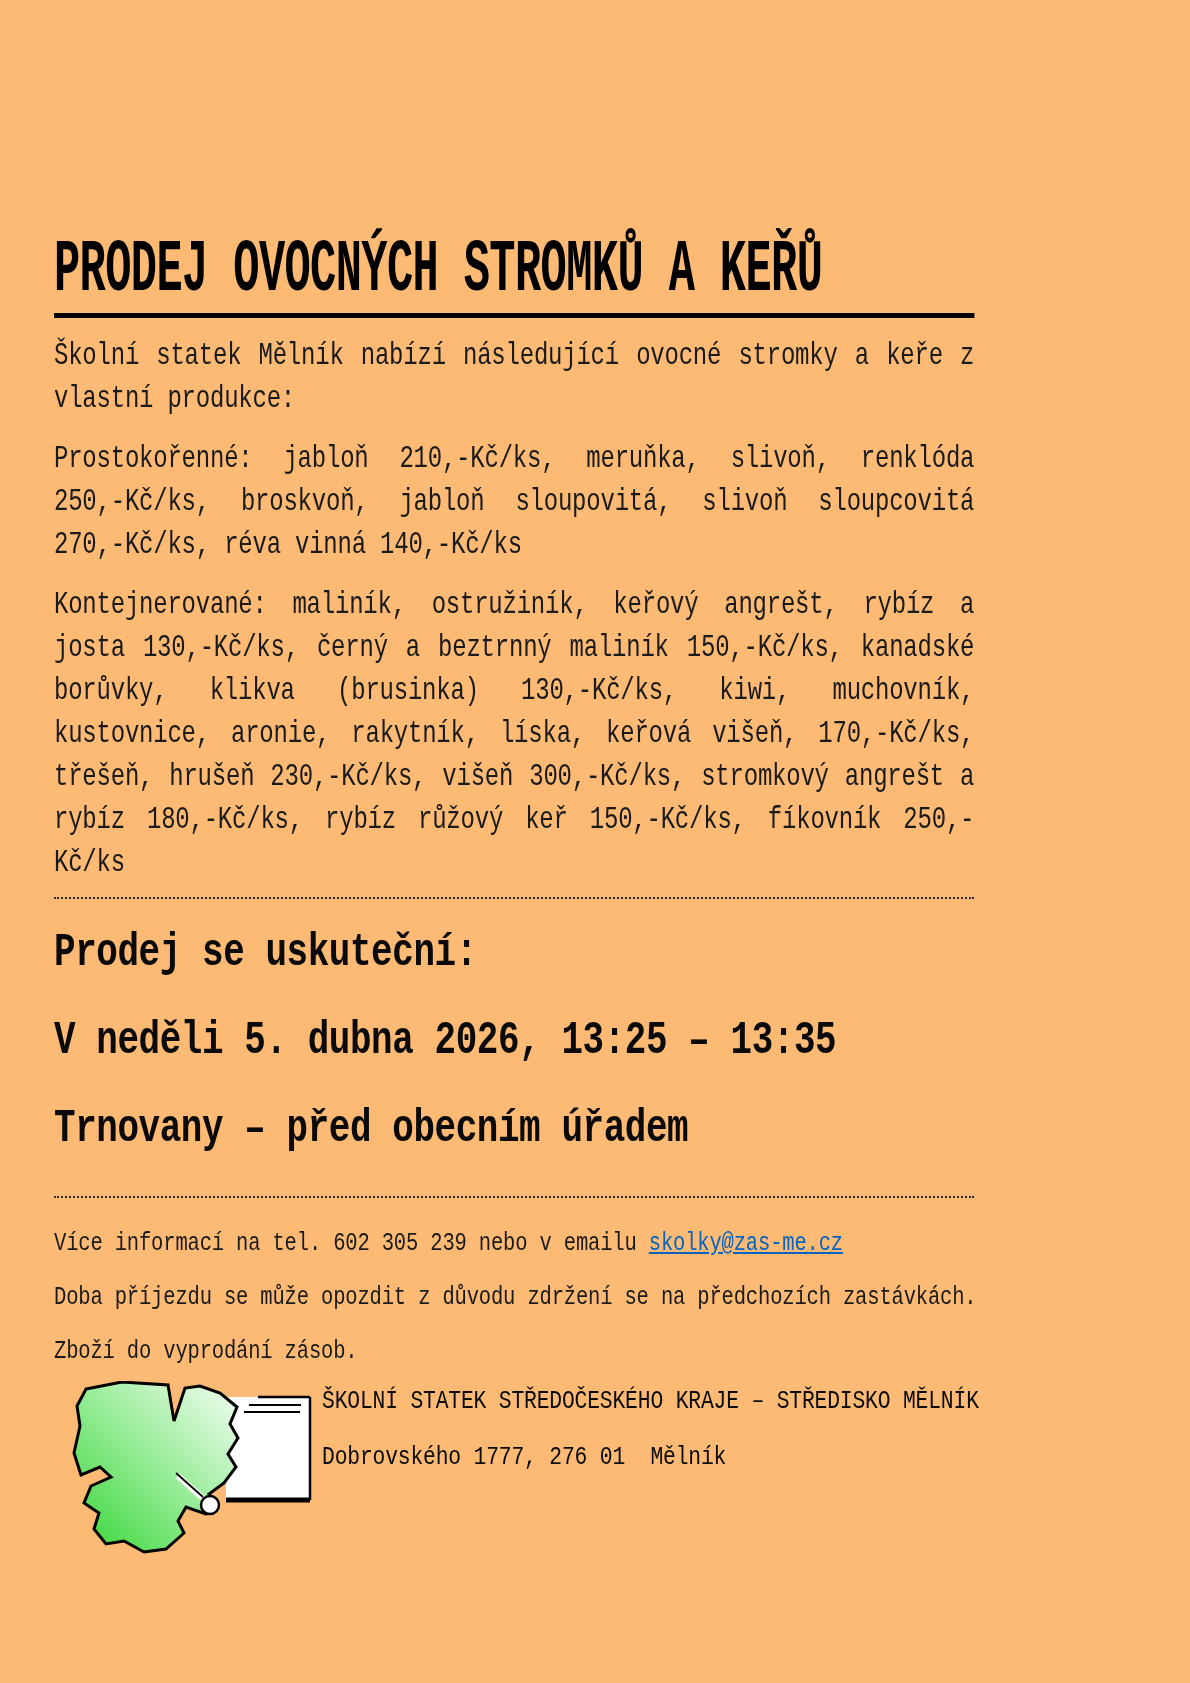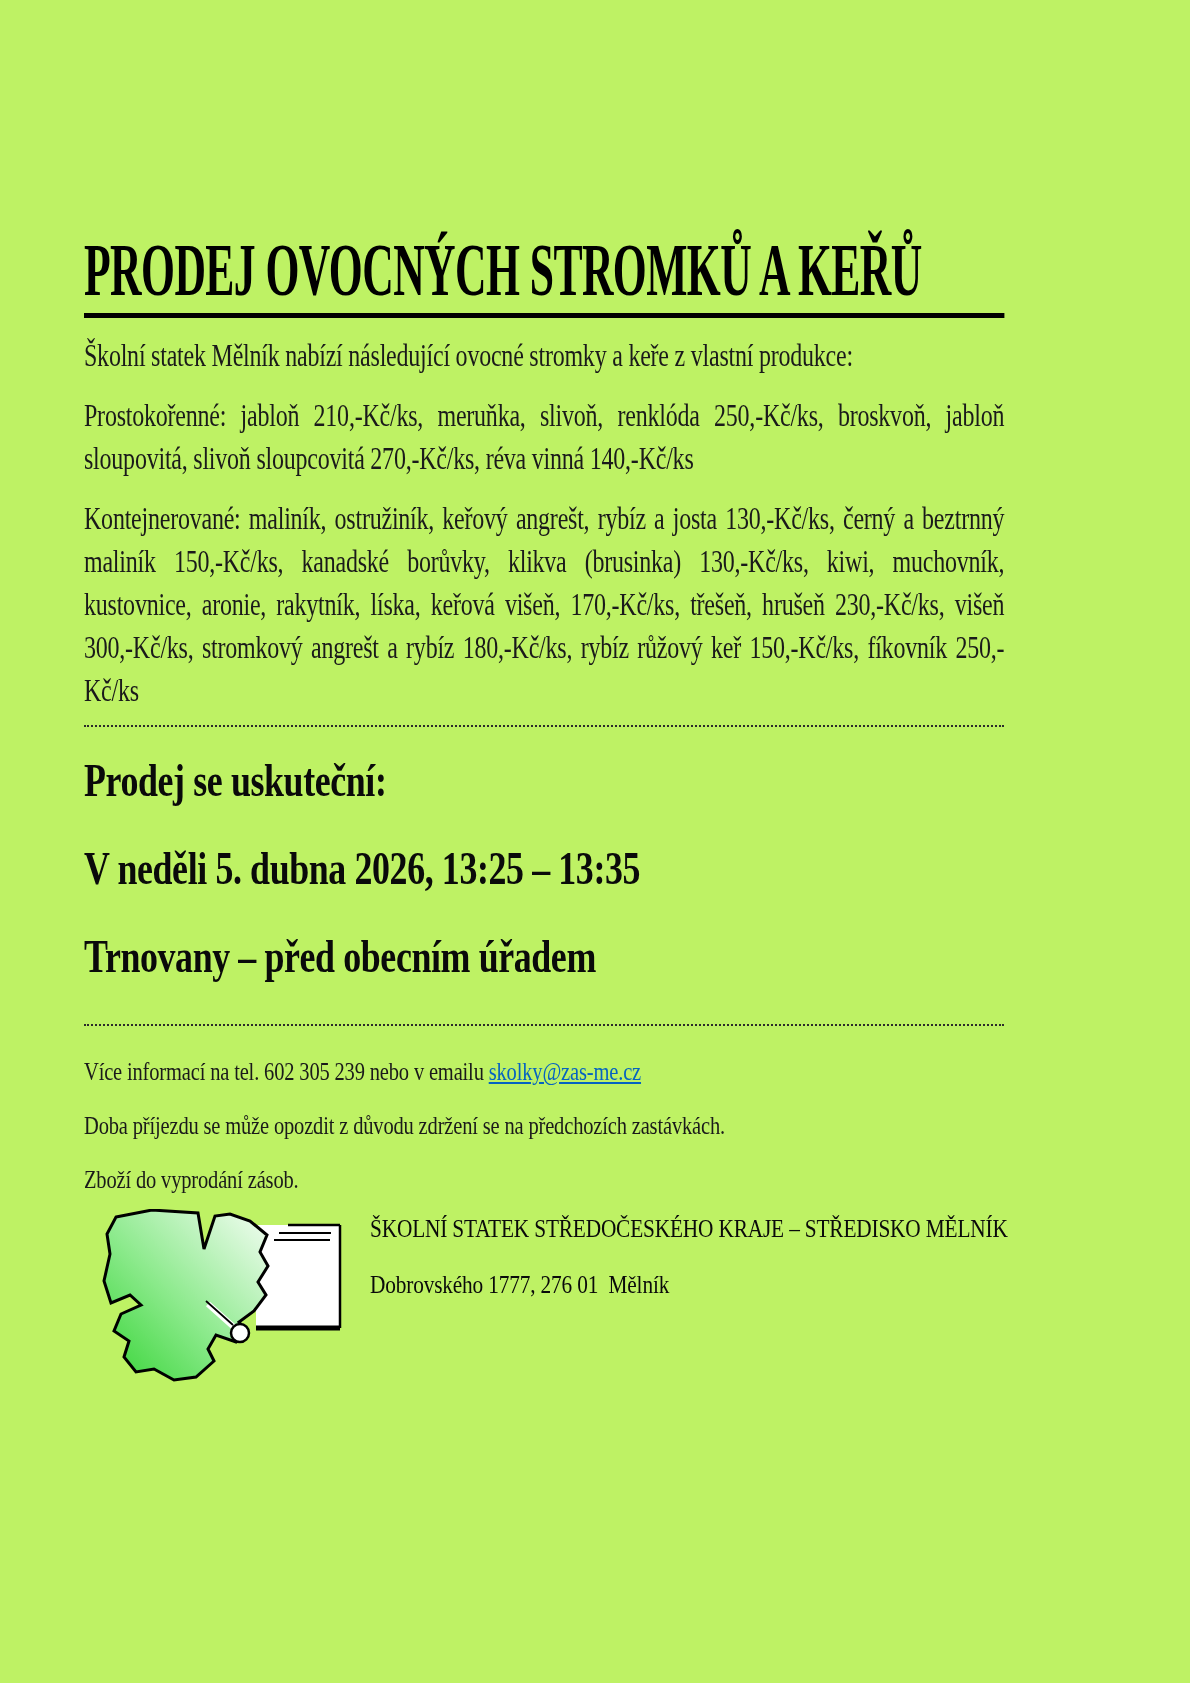--- a/index.html
+++ b/index.html
@@ -1,24 +1,24 @@
 <!DOCTYPE html>
 <html lang="cs"><head>
 <meta charset="utf-8">
 <style>
   html,body{margin:0;padding:0;background:#e8e8e8;}
   .page{
     position:relative;
     width:1190px;height:1683px;
-    background:#bef264;
+    background:#fdba74;
     margin:0 auto;
     overflow:hidden;
     box-sizing:border-box;
-    padding:0 150px 0 84px;
-    font-family:Liberation Serif, serif;
+    padding:0 150px 0 54px;
+    font-family:Liberation Mono, monospace;
     color:#1a1a1a;
   }
   
   .sx{transform-origin:0 0;display:block;}
 
   .doc-title{
     margin:233px 0 0 0;
     font-size:74px;line-height:74px;font-weight:bold;color:#000;
     white-space:nowrap;
     width:1560px;transform:scaleX(0.59);
@@ -51,21 +51,21 @@
     margin:22px 0 0 0;
   }
   .small-line.first{margin-top:30px;}
   .email-link{color:#0563C1;text-decoration:underline;cursor:pointer;}
 
   .logo-row{
     display:flex;align-items:flex-start;
     margin-top:13px;
   }
   .logo-svg{flex:0 0 auto;margin-left:12px;}
-  .logo-text{margin-left:24px;padding-top:5px;}
+  .logo-text{margin-left:6px;padding-top:5px;}
   .org-name{
     font-size:26px;line-height:30px;font-weight:normal;color:#0a0a0a;
     white-space:nowrap;letter-spacing:-0.2px;
     width:740px;transform:scaleX(0.82);
     margin:0;
   }
   .org-address{
     font-size:26px;line-height:30px;font-weight:normal;color:#0a0a0a;
     white-space:pre;letter-spacing:-0.2px;
     width:740px;transform:scaleX(0.82);

